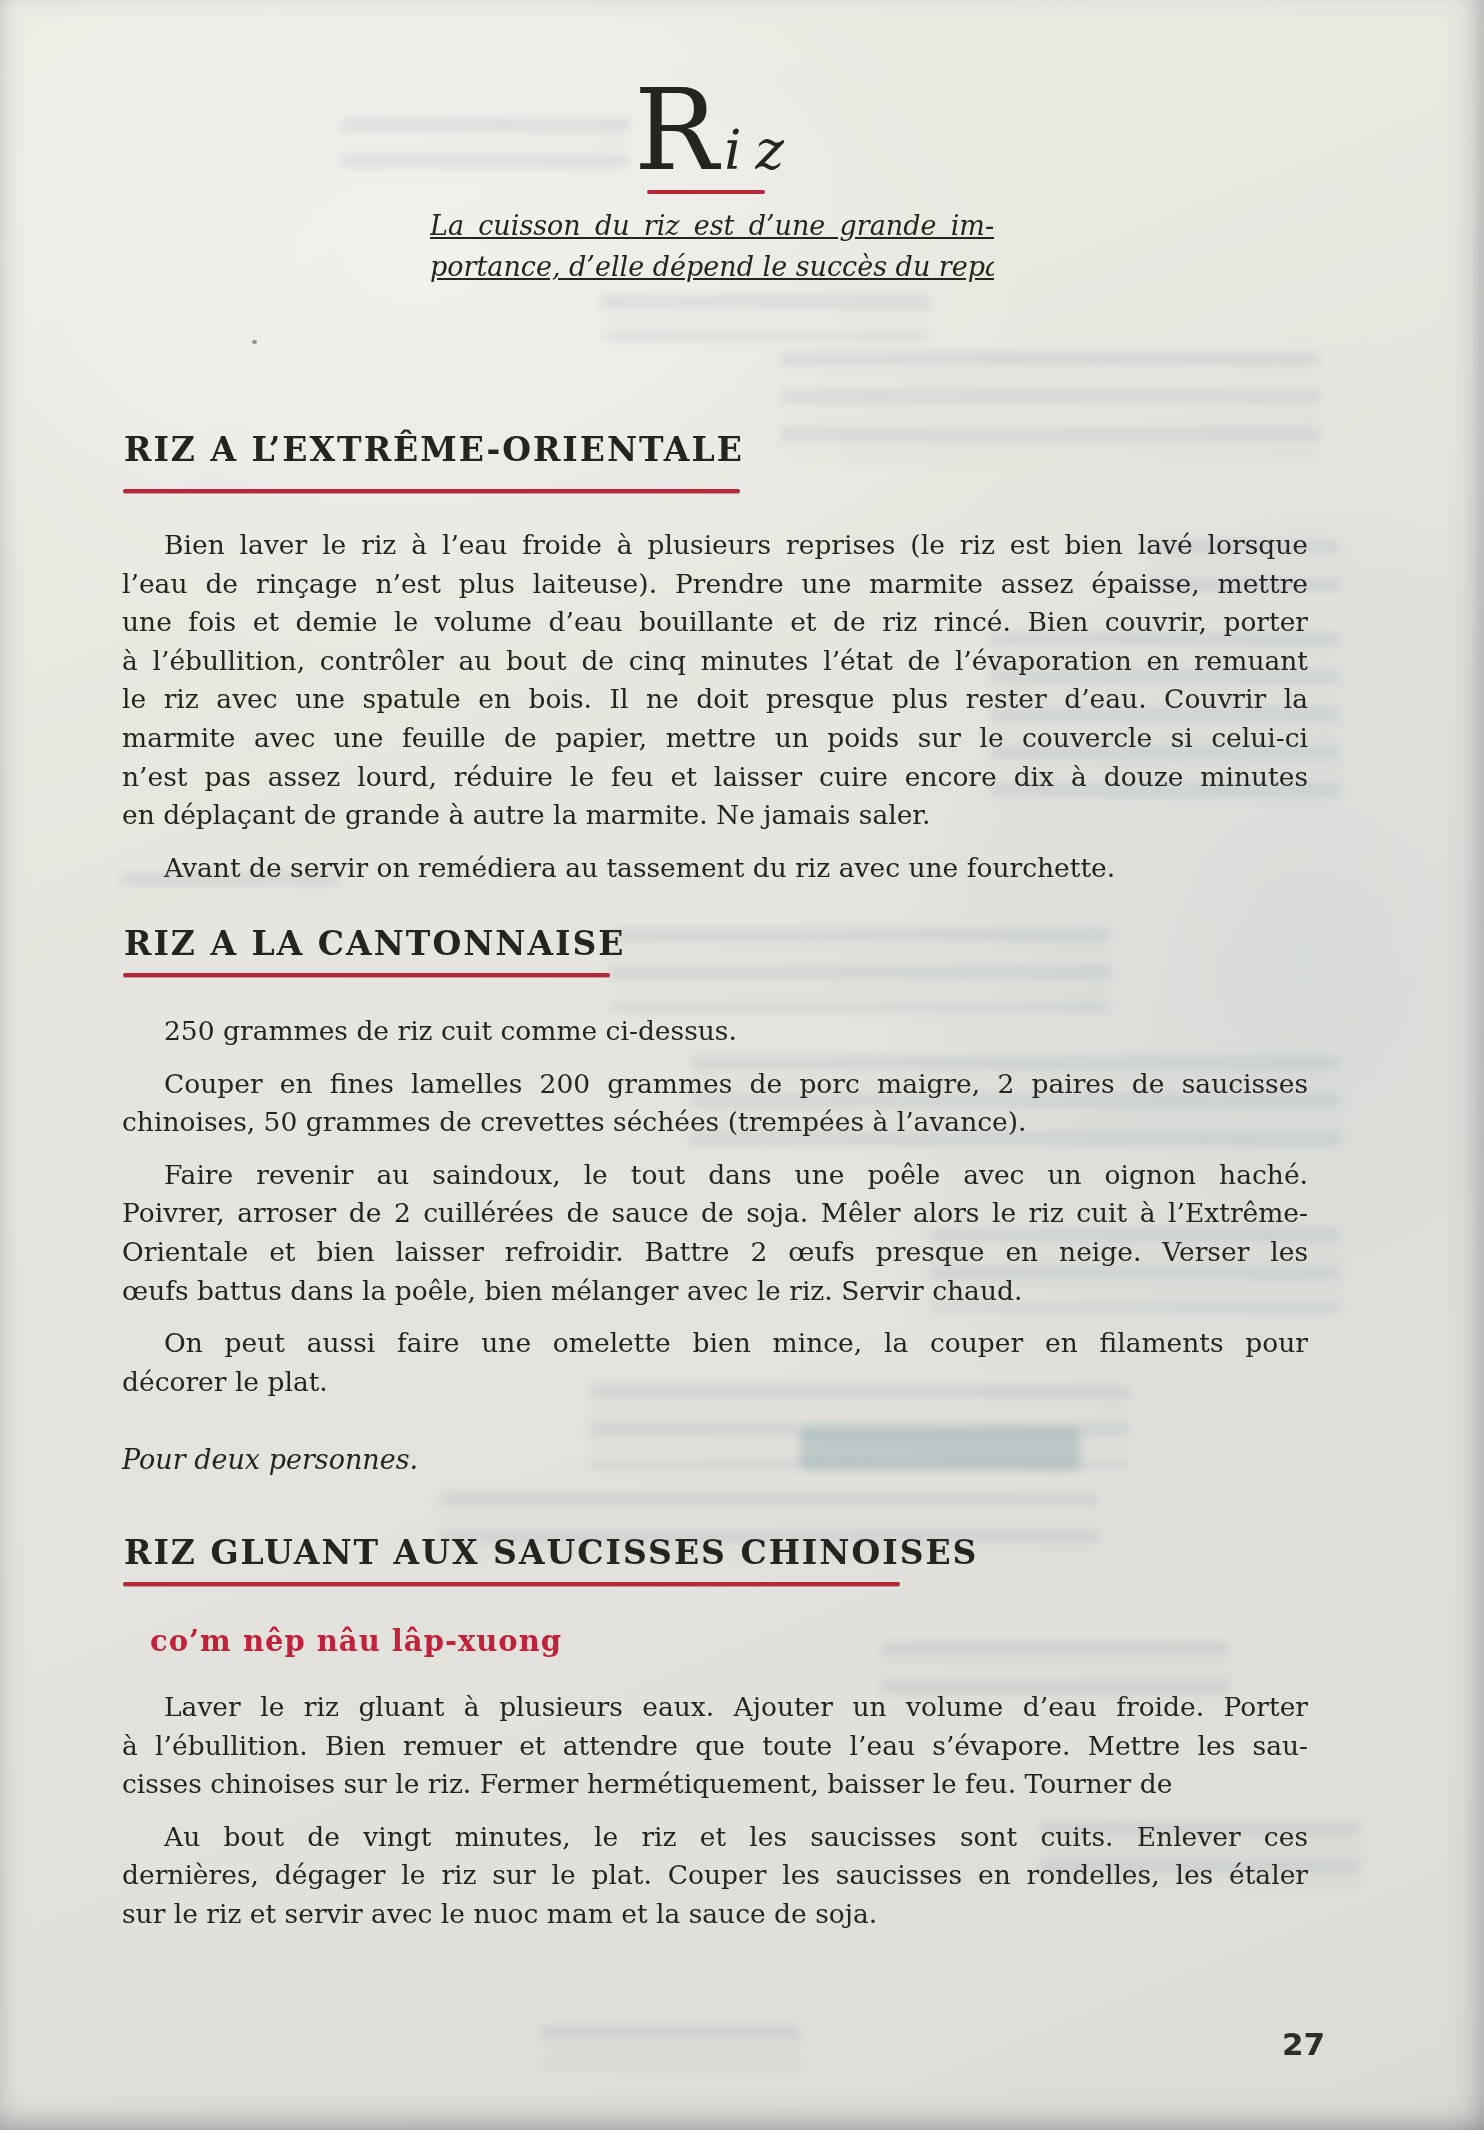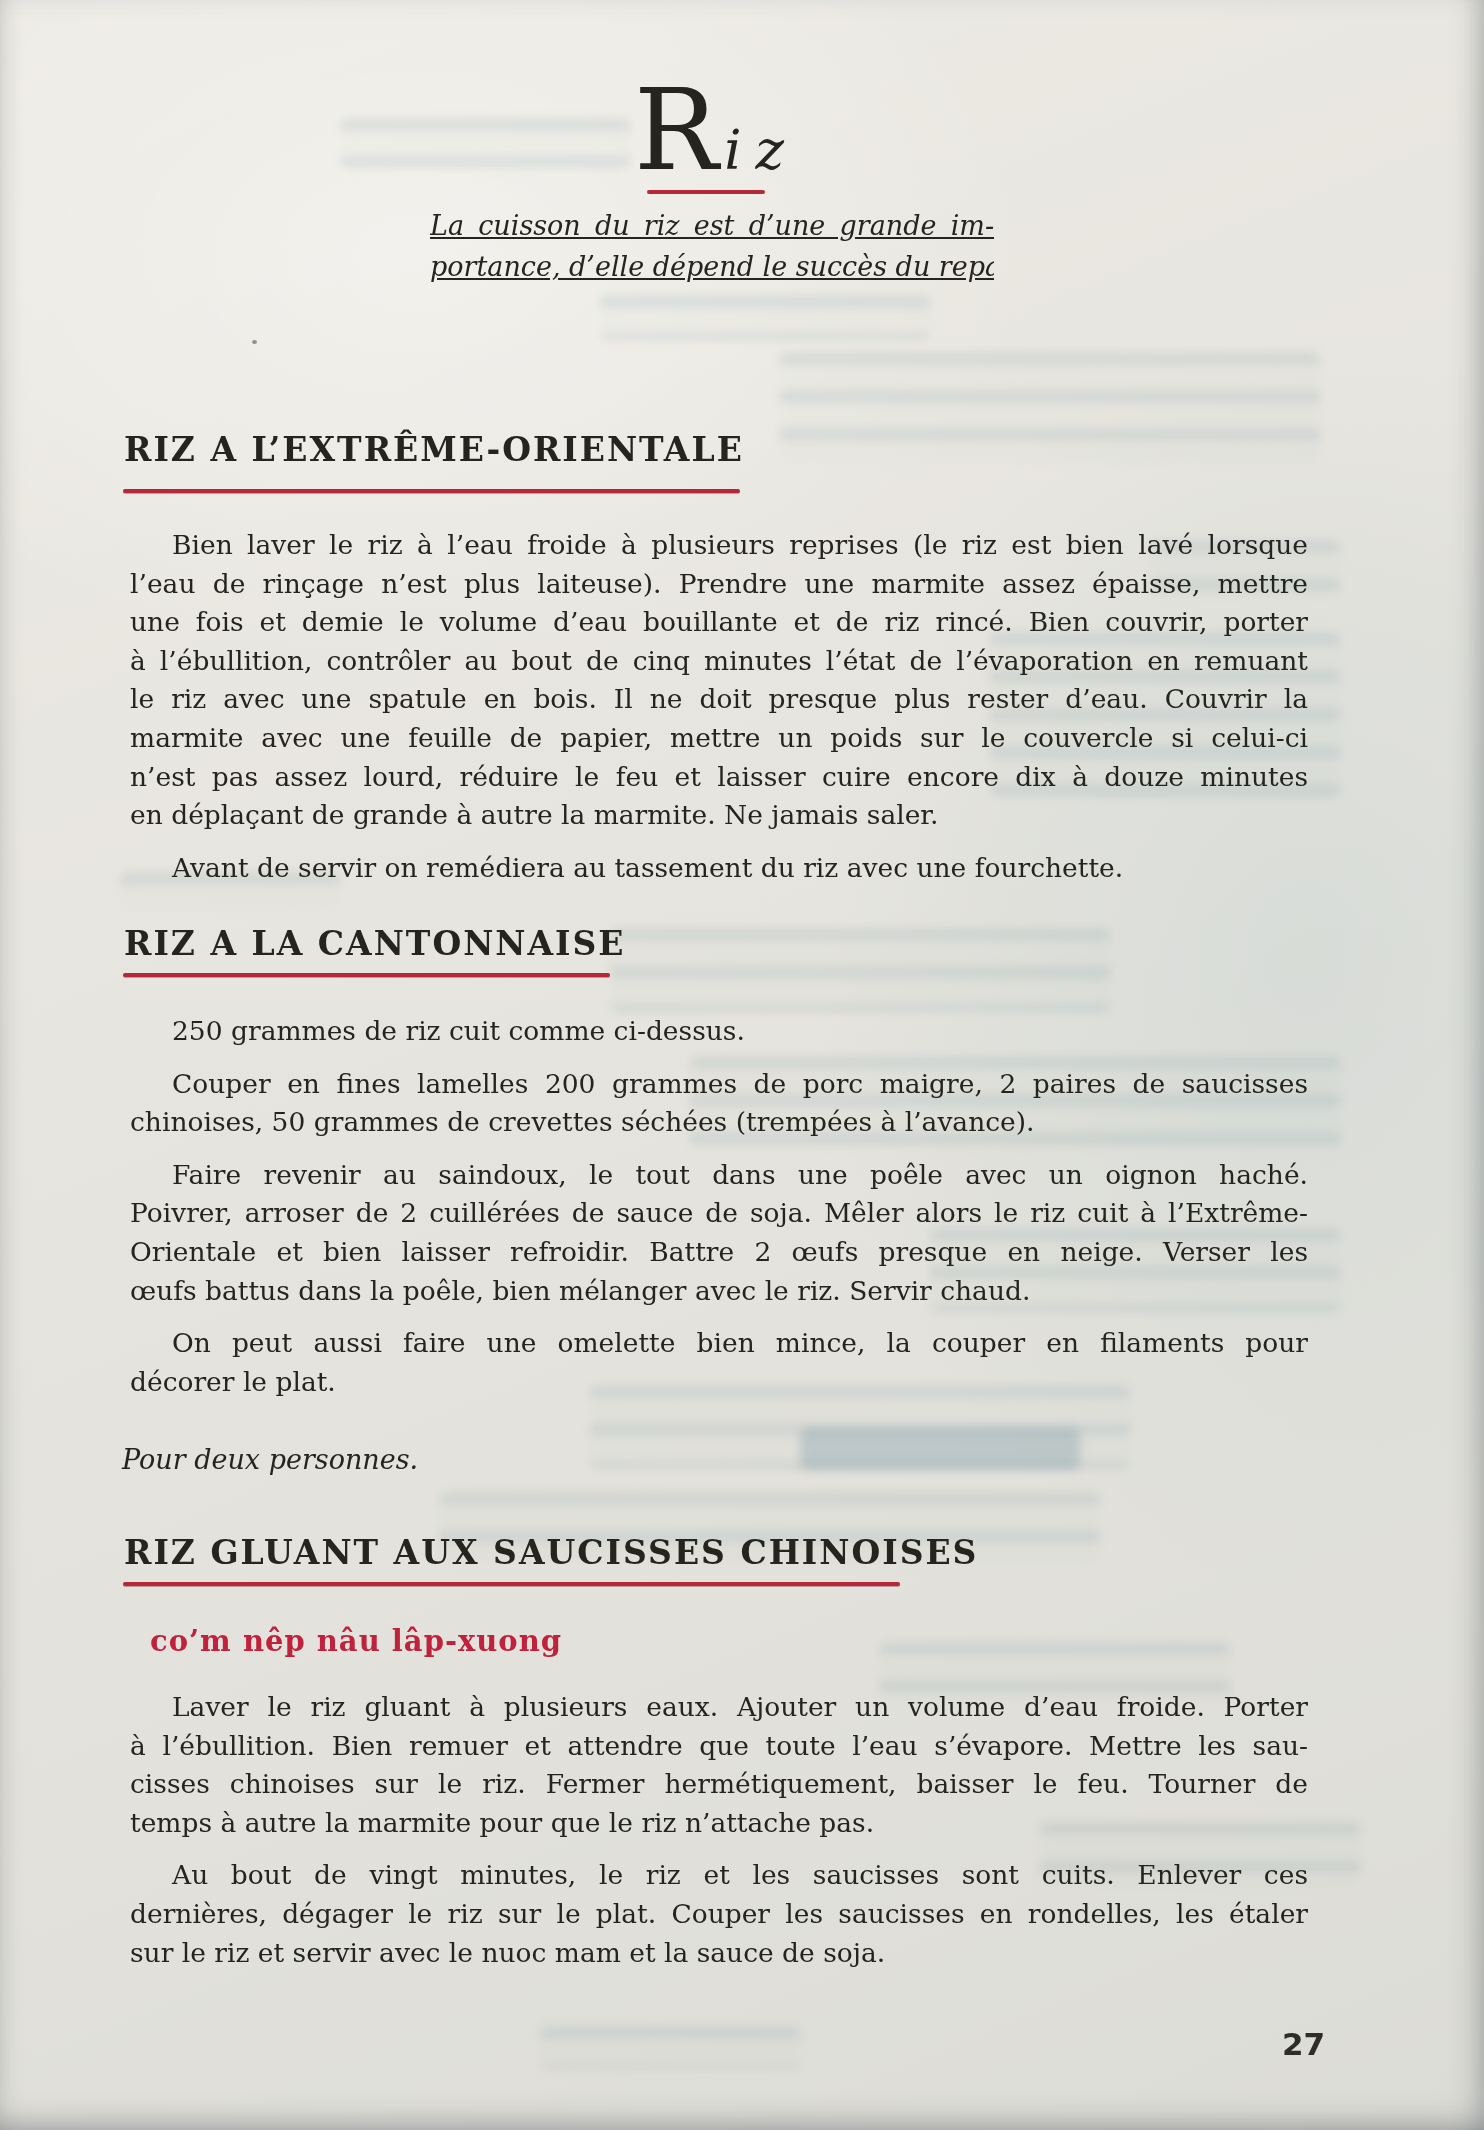--- a/index.html
+++ b/index.html
@@ -42,21 +42,21 @@
   .rule3{top:1582px;left:123px;width:777px;}
 
   .subtitle{top:1604px;left:150px;font-weight:bold;font-size:29px;letter-spacing:1px;color:#c0213b;margin-top:20px;}
 
   
   .body-block{width:1186px;left:122px;font-size:26.5px;line-height:38.6px;overflow:hidden;}
   .body1{top:526px;}
   .body2{top:1012px;}
   .body3{top:1688px;}
   .para + .para{margin-top:14px;}
-  .line{text-align:justify;text-align-last:justify;white-space:nowrap;overflow:hidden;margin-left:8px;}
+  .line{text-align:justify;text-align-last:justify;white-space:nowrap;overflow:hidden;}
   .line.first{text-indent:42px;}
   .para .line:last-child{text-align-last:left;}
 
   .note{top:1444px;left:122px;width:1186px;text-align:left;font-style:italic;font-size:27px;}
 
   .pagenum{top:2026px;left:1282px;font-family:"DejaVu Sans", sans-serif;font-weight:bold;font-size:31px;color:#2e2d2a;}
 
   
   .ghost{
     position:absolute;
@@ -165,21 +165,20 @@
   <div class="abs note">Pour deux personnes.</div>
 
   <div class="abs heading h3">RIZ GLUANT AUX SAUCISSES CHINOISES</div>
   <div class="abs rule rule3"></div>
   <div class="abs subtitle">co’m nêp nâu lâp-xuong</div>
   <div class="abs body-block body3">
       <div class="para">
         <div class="line first">Laver le riz gluant à plusieurs eaux. Ajouter un volume d’eau froide. Porter</div>
         <div class="line">à l’ébullition. Bien remuer et attendre que toute l’eau s’évapore. Mettre les sau-</div>
         <div class="line">cisses chinoises sur le riz. Fermer hermétiquement, baisser le feu. Tourner de</div>
-        <div class="line">temps à autre la marmite pour que le riz n’attache pas.</div>
       </div>
       <div class="para">
         <div class="line first">Au bout de vingt minutes, le riz et les saucisses sont cuits. Enlever ces</div>
         <div class="line">dernières, dégager le riz sur le plat. Couper les saucisses en rondelles, les étaler</div>
         <div class="line">sur le riz et servir avec le nuoc mam et la sauce de soja.</div>
       </div>
     </div>
 
   <div class="abs pagenum">27</div>
 

